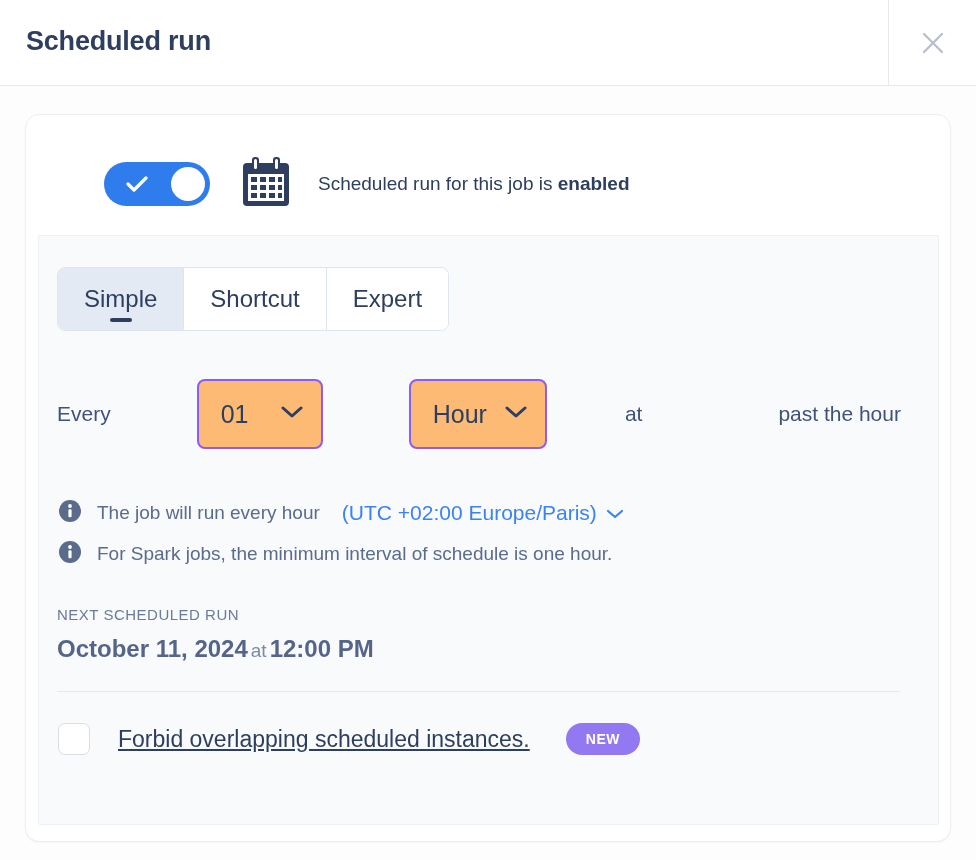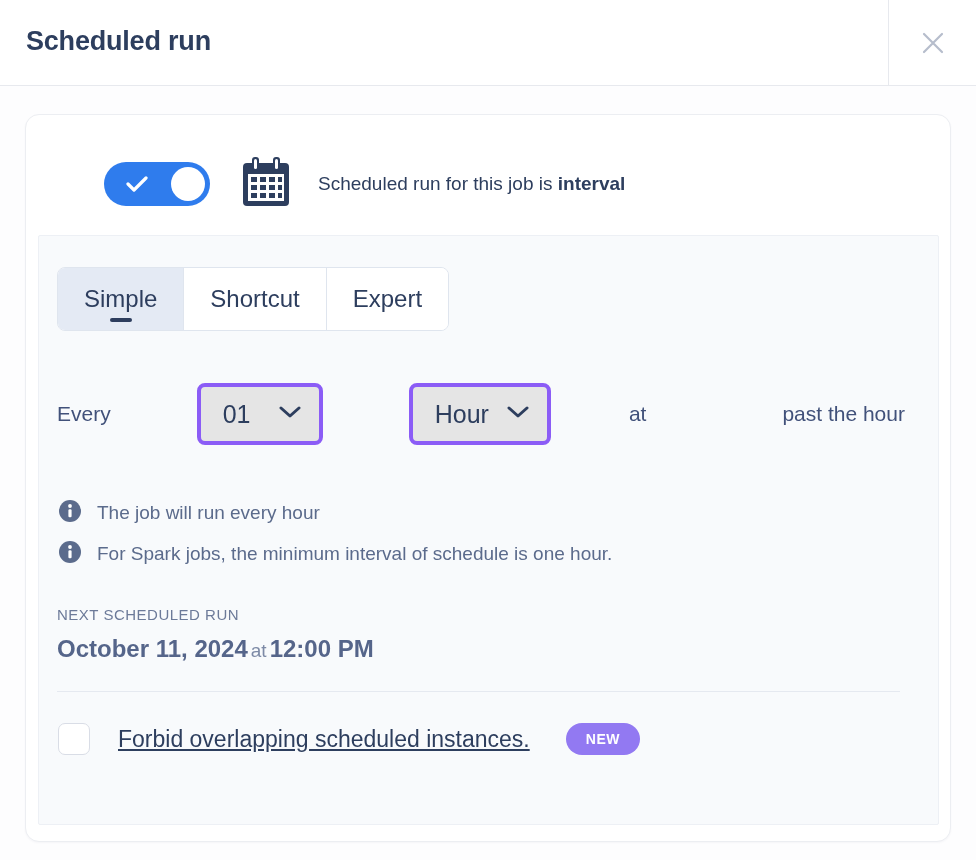--- a/index.html
+++ b/index.html
@@ -183,24 +183,24 @@
     align-items: center;
     height: 70px;
     gap: 28px;
   }
   .schedule-text {
     font-size: 21px;
     color: #41517a;
     white-space: nowrap;
   }
   .select {
-    height: 62px;
+    height: 70px;
     min-width: 126px;
-    background: #e5e5e5;
-    border: 4px solid #8b5cf6;
+    background: #fdba74;
+    border: 2px solid #8b5cf6;
     border-radius: 8px;
     display: flex;
     align-items: center;
     justify-content: space-between;
     padding: 0 18px 0 22px;
     box-sizing: border-box;
     cursor: pointer;
   }
   .select .value {
     font-size: 25px;
@@ -360,21 +360,21 @@
             <rect x="29" y="30" width="6" height="5"></rect>
               <rect x="38" y="30" width="4" height="5"></rect>
             <rect x="11" y="38" width="6" height="5"></rect>
               <rect x="20" y="38" width="6" height="5"></rect>
             <rect x="29" y="38" width="6" height="5"></rect>
               <rect x="38" y="38" width="4" height="5"></rect>
           </g>
         </svg>
       </span>
 
-      <span class="toggle-label"><span>Scheduled run for this job is </span><b>interval</b></span>
+      <span class="toggle-label"><span>Scheduled run for this job is </span><b>enabled</b></span>
     </div>
 
     <div class="panel">
 
       <div class="tabs">
         <div class="tab active">
           <span>Simple</span>
         </div>
         <div class="tab">
           <span>Shortcut</span>
@@ -419,20 +419,28 @@
 
       <div class="info-line one">
         <span class="info-icon">
           <svg width="26" height="26" viewBox="0 0 26 26">
             <circle cx="13" cy="13" r="11" fill="#5b6b8c"></circle>
             <circle cx="13" cy="8" r="1.9" fill="#ffffff"></circle>
             <rect x="11.4" y="11.2" width="3.2" height="8" rx="1.2" fill="#ffffff"></rect>
           </svg>
         </span>
         <span class="info-text">The job will run every hour</span>
+        <span class="timezone">
+          <span>(UTC +02:00 Europe/Paris)</span>
+          <span class="chev">
+            <svg width="18" height="12" viewBox="0 0 18 12">
+              <path d="M2 3 L9 9 L16 3" stroke="#3b82f6" stroke-width="2.2" fill="none" stroke-linecap="round" stroke-linejoin="round"></path>
+            </svg>
+          </span>
+        </span>
       </div>
 
       <div class="info-line two">
         <span class="info-icon">
           <svg width="26" height="26" viewBox="0 0 26 26">
             <circle cx="13" cy="13" r="11" fill="#5b6b8c"></circle>
             <circle cx="13" cy="8" r="1.9" fill="#ffffff"></circle>
             <rect x="11.4" y="11.2" width="3.2" height="8" rx="1.2" fill="#ffffff"></rect>
           </svg>
         </span>

